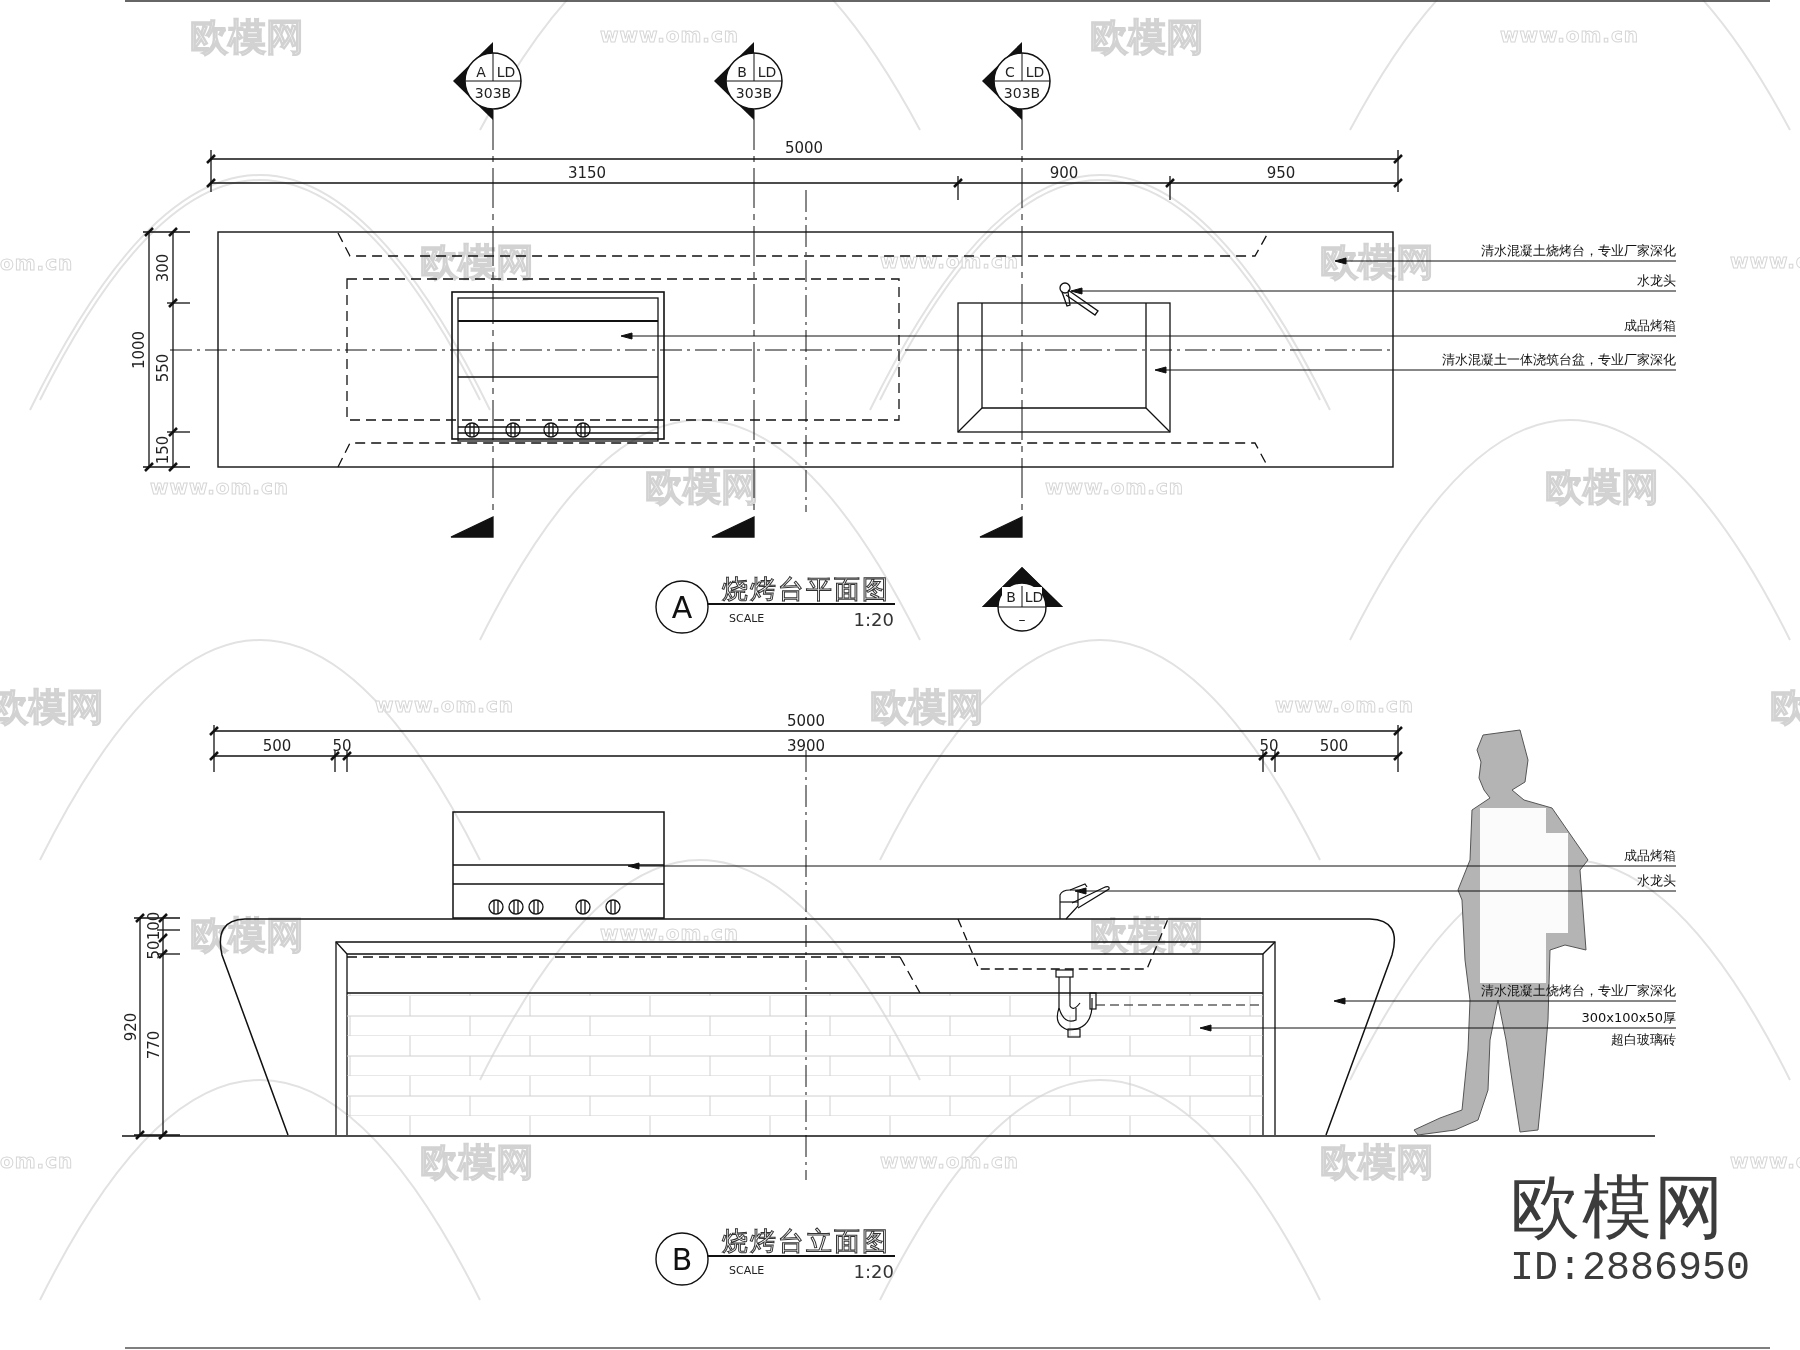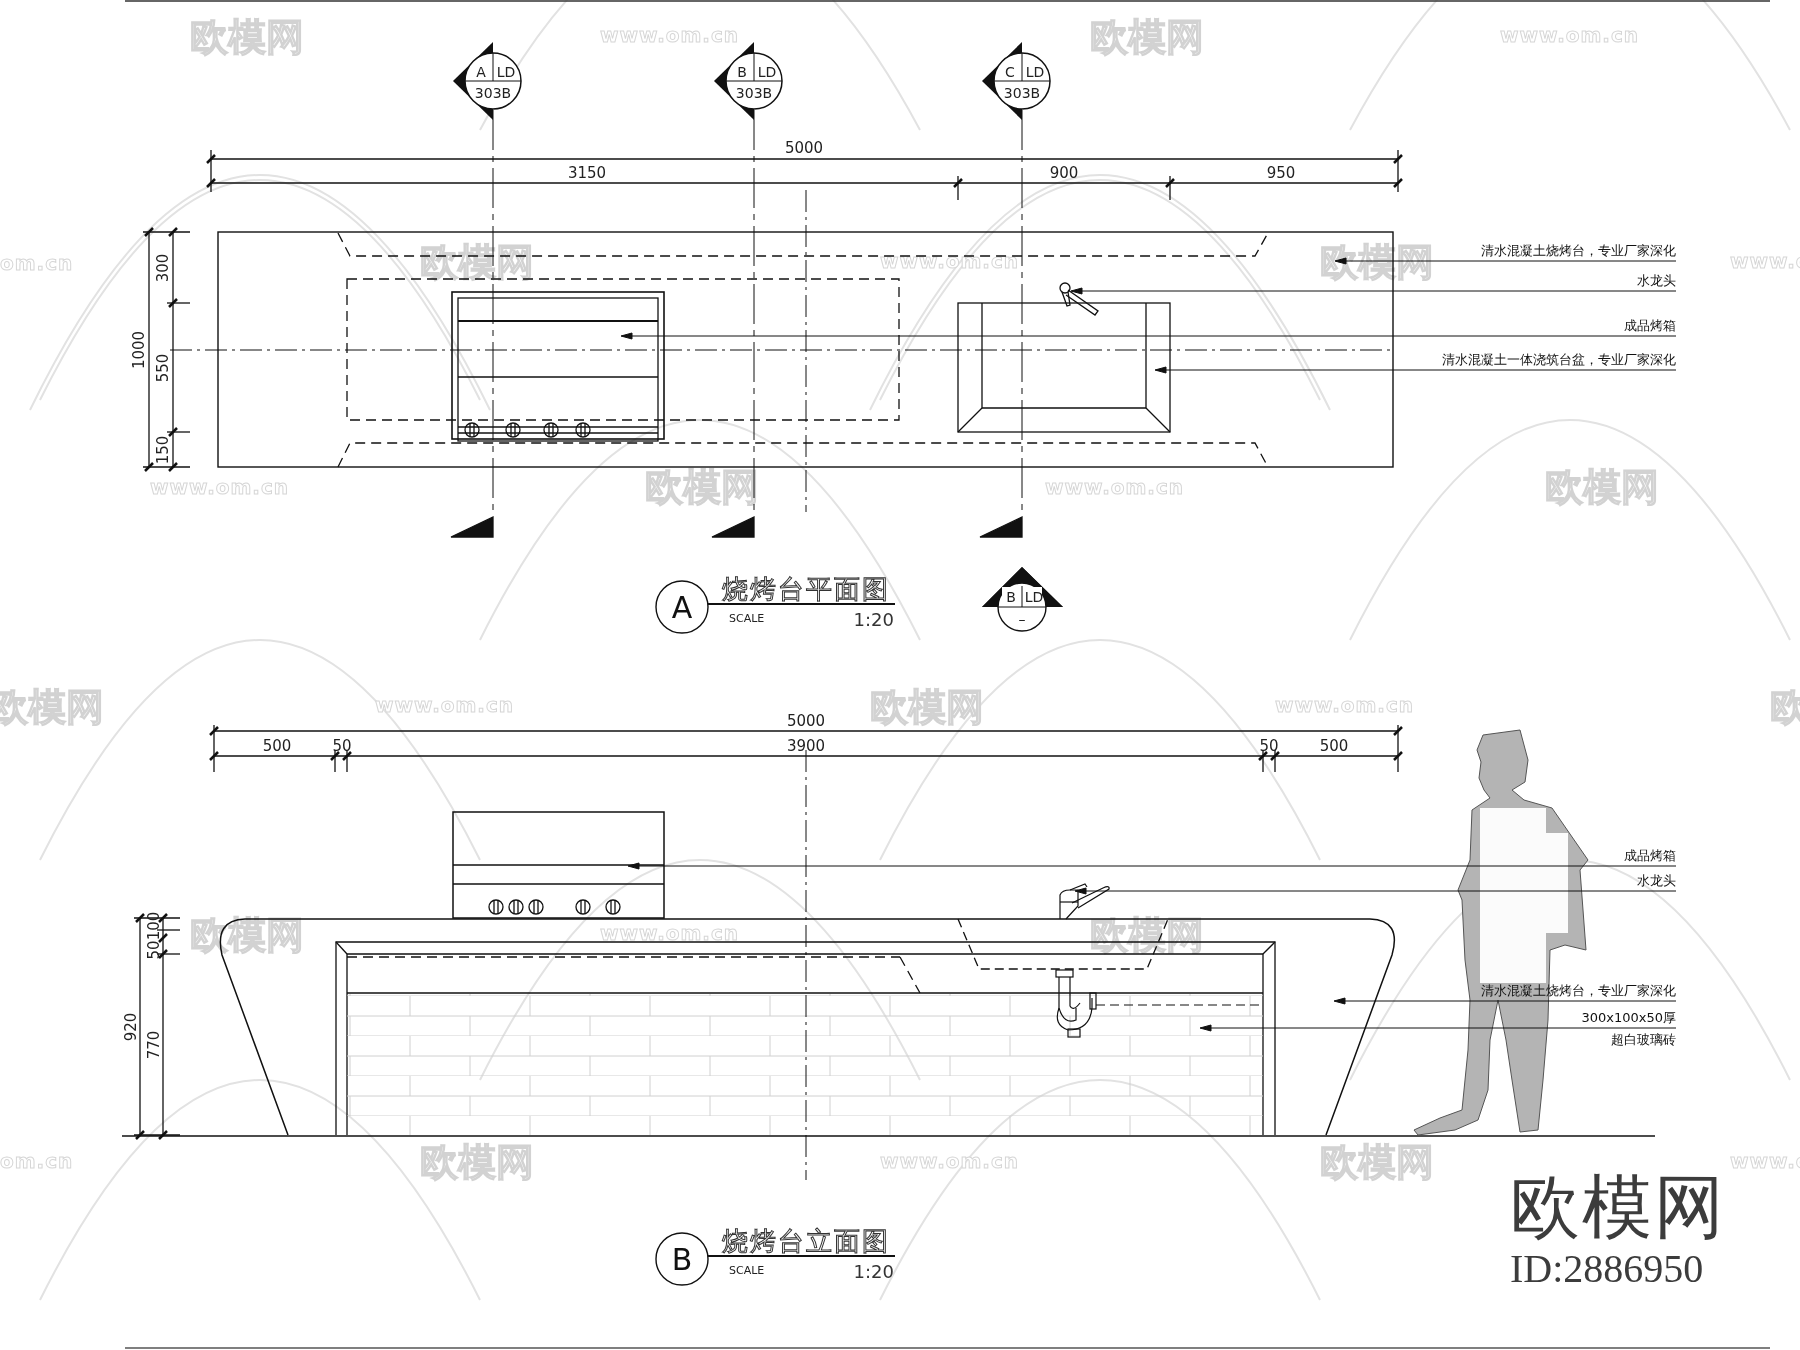--- a/index.html
+++ b/index.html
@@ -14,21 +14,21 @@
     .scale-label { font-family: "DejaVu Sans", sans-serif; font-size: 11px; fill: #222; }
     .scale-value { font-family: "DejaVu Sans", sans-serif; font-size: 18px; fill: #333; }
     .wm-text { font-family: "DejaVu Sans", sans-serif; font-weight: bold; fill: #fff;
                stroke: #d2d2d2; stroke-width: 1.2; }
     .wm-url { font-family: "DejaVu Sans", sans-serif; font-weight: bold; fill: #fff;
               stroke: #d6d6d6; stroke-width: 1; letter-spacing: 1px; }
     .logo-block { position: absolute; left: 1510px; top: 1168px; width: 240px;
                   text-align: left; color: #3c3c3c; }
     .logo-cn { font-family: "DejaVu Sans", sans-serif; font-size: 70px; line-height: 78px;
                letter-spacing: 2px; }
-    .logo-id { font-family: Liberation Serif, serif; font-size: 40px; line-height: 46px; }
+    .logo-id { font-family: Liberation Mono, monospace; font-size: 40px; line-height: 46px; }
   </style>
 </head>
 <body>
 
 <svg id="drawing" width="1800" height="1350" viewBox="0 0 1800 1350" xmlns="http://www.w3.org/2000/svg">
   <defs>
     <marker id="arrowL" viewBox="0 0 10 6" refX="0" refY="3" markerWidth="10" markerHeight="6" orient="auto">
       <path d="M10,0 L0,3 L10,6 z" fill="#111"></path>
     </marker>
     <pattern id="brick" x="350" y="996" width="120" height="40" patternUnits="userSpaceOnUse">

